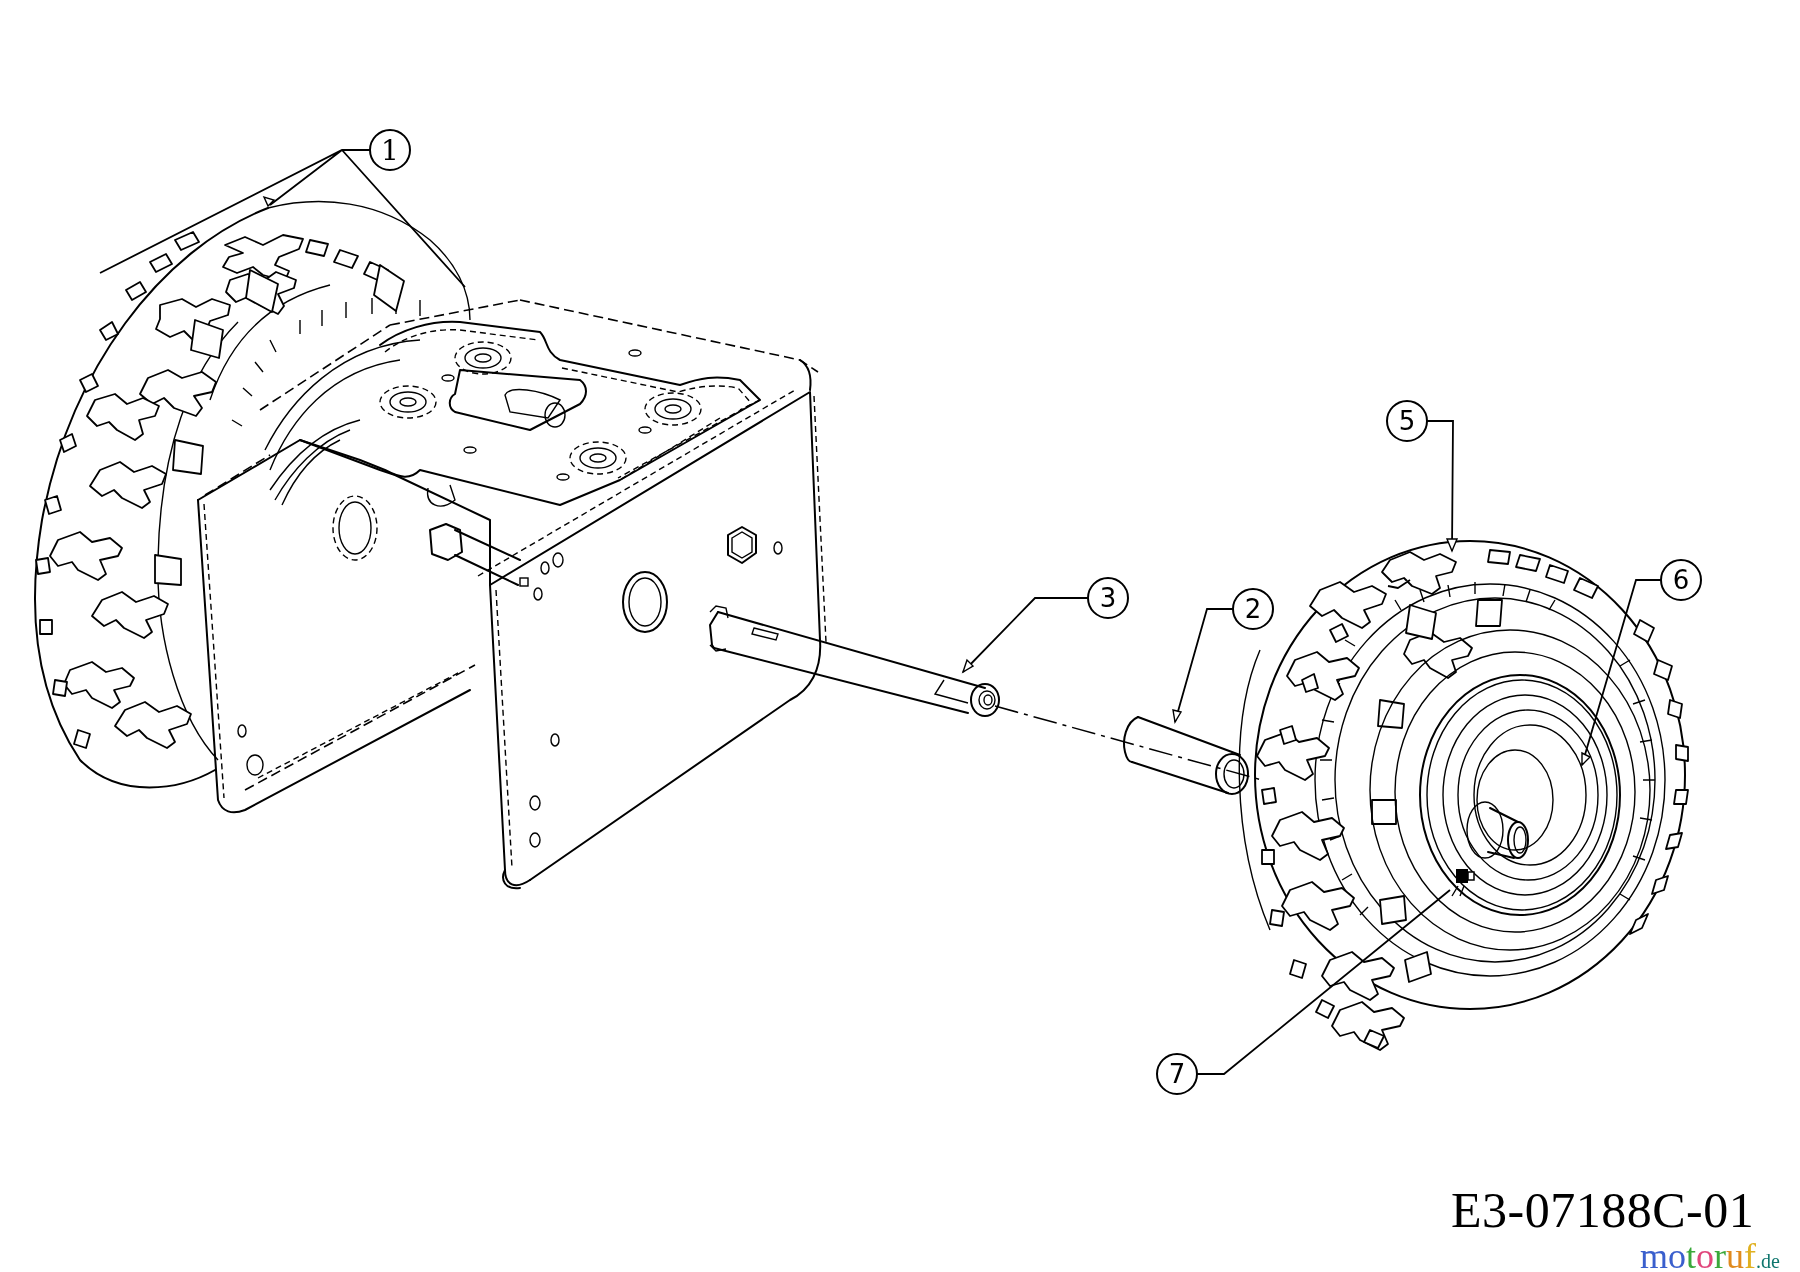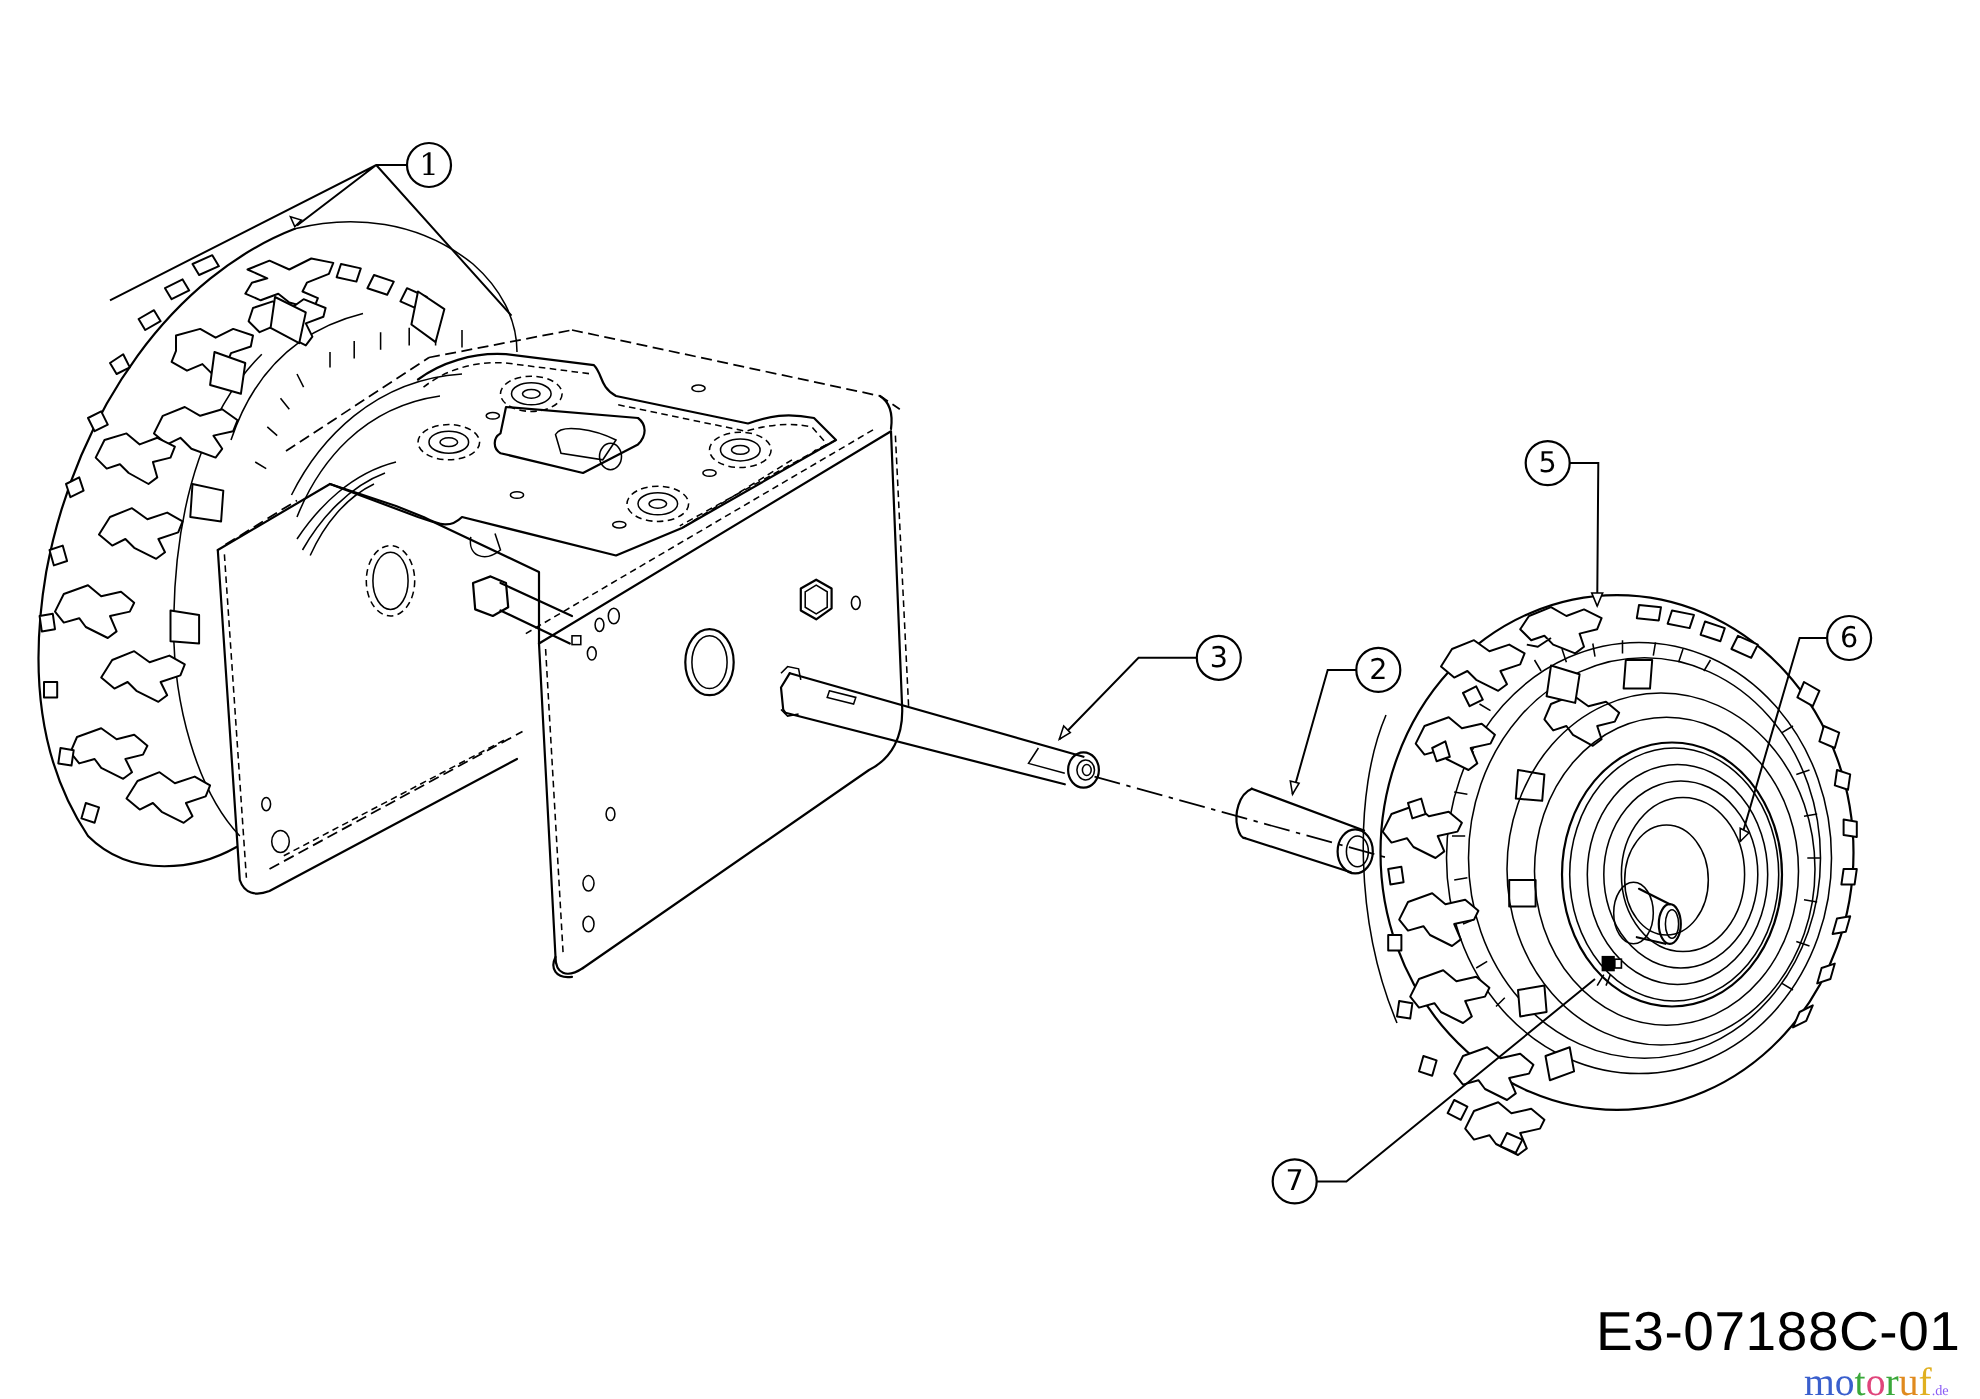--- a/index.html
+++ b/index.html
@@ -10,24 +10,24 @@
   .thin { fill: none; stroke: #000; stroke-width: 1.4; }
   .dash { fill: none; stroke: #000; stroke-width: 1.6; stroke-dasharray: 10 5; }
   .dash2 { fill: none; stroke: #000; stroke-width: 1.4; stroke-dasharray: 6 4; }
   .center-line { fill: none; stroke: #000; stroke-width: 1.5; stroke-dasharray: 24 6 4 6; }
   .callout-circle { fill: #fff; stroke: #000; stroke-width: 2; }
   .leader { fill: none; stroke: #000; stroke-width: 1.8; }
   .callout-num { font-family: "DejaVu Sans", sans-serif; font-size: 26px; fill: #000; text-anchor: middle; dominant-baseline: central; }
   .callout-num-serif { font-family: "DejaVu Serif", serif; font-size: 28px; fill: #000; text-anchor: middle; dominant-baseline: central; }
   .lug { fill: #fff; stroke: #000; stroke-width: 1.8; stroke-linejoin: round; }
   #drawing-code { position: absolute; left: 1451px; top: 1185px; font-size: 50px; color: #000;
-                  font-family: Liberation Sans, sans-serif; letter-spacing: 0.5px; line-height: 1; }
+                  font-family: Liberation Serif, serif; letter-spacing: 0.5px; line-height: 1; }
   #watermark { position: absolute; left: 1640px; top: 1238px; font-family: "Liberation Serif", serif;
                font-size: 36px; line-height: 1; white-space: nowrap; }
-  #watermark .tld { font-size: 13px; color: #8b5cf6; }
+  #watermark .tld { font-size: 20px; color: #0f766e; }
 </style>
 </head>
 <body>
 
 <svg id="diagram" viewBox="0 0 1800 1272" xmlns="http://www.w3.org/2000/svg">
 
   <g>
 
     <path class="ln" d="M268,208 C160,250 70,370 42,520 C25,620 40,700 80,760 C120,800 180,790 215,770"></path>
     <path class="thin" d="M268,208 C320,195 380,200 430,240 C455,262 470,290 470,320"></path>

